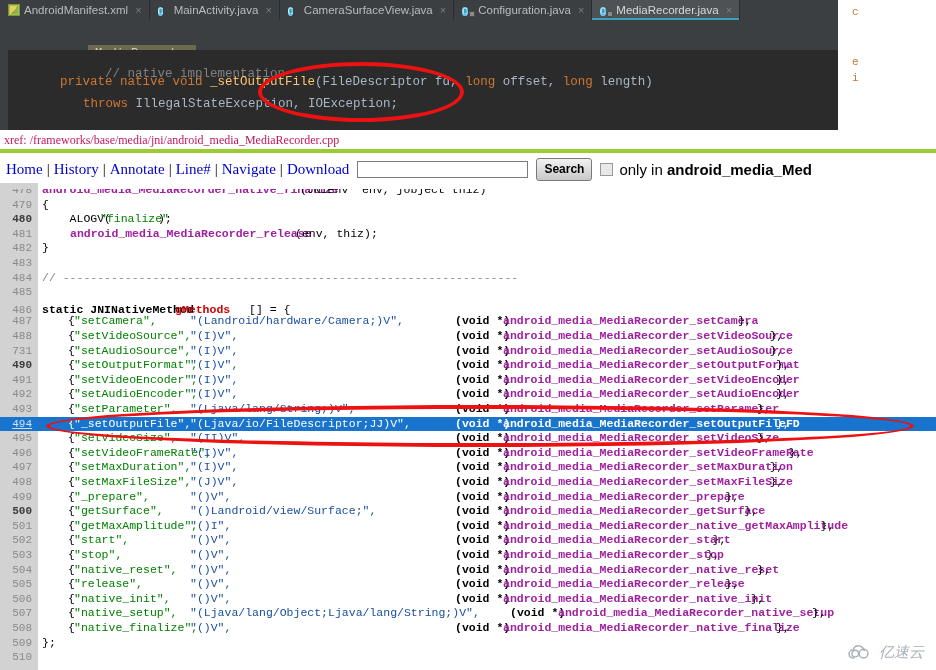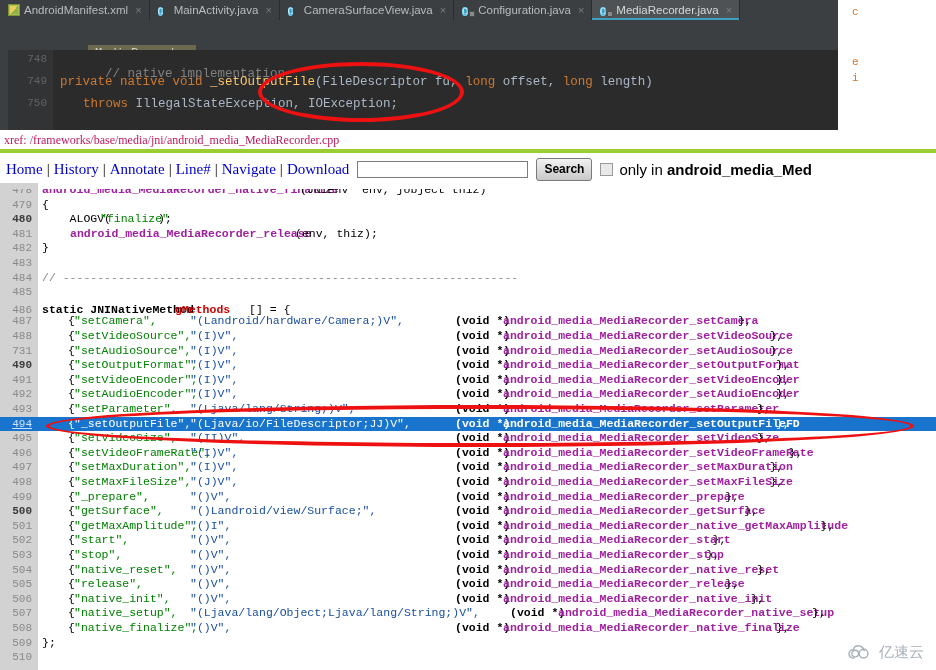--- a/index.html
+++ b/index.html
@@ -177,20 +177,21 @@
     position:absolute;border:4px solid #ee1111;border-radius:50%;
     pointer-events:none;background:transparent;
   }
 
   
   #watermark{
     position:absolute;right:12px;bottom:8px;
     display:flex;align-items:center;gap:5px;
     color:#9aa3ad;font-size:15px;font-family:"DejaVu Sans", sans-serif;
     opacity:.85;
+    font-style:italic;
   }
   #wm-cloud{
     width:26px;height:15px;position:relative;
   }
   #wm-cloud svg{display:block;}
 
   
   #ide-rightgap{
     position:absolute;left:838px;top:0;width:98px;height:130px;background:#ffffff;
   }
@@ -232,25 +233,20 @@
       <span>MediaRecorder.java</span>
       <span class="tabclose">×</span>
     </div>
   </div>
 
   <div id="crumbbar">
     <div id="crumb">MediaRecorder</div>
   </div>
 
   <div id="codearea">
-    <div id="gutter">
-      <span class="gl" style="top:3px">748</span>
-      <span class="gl" style="top:25px">749</span>
-      <span class="gl" style="top:47px">750</span>
-    </div>
 
     <div class="codeline" style="top:3px">
       <span class="cm">// native implementation</span>
     </div>
 
     <div class="codeline" style="top:25px"><span class="kw">private native</span><span class="pl"> </span><span class="kw">void</span><span class="fn"> _setOutputFile</span><span class="pl">(FileDescriptor fd, </span><span class="kw">long</span><span class="pl"> offset, </span><span class="kw">long</span><span class="pl"> length)</span></div>
 
     <div class="codeline" style="top:47px;left:75px"><span class="kw">throws</span><span class="pl"> IllegalStateException, IOException;</span></div>
   </div>
 </div>

